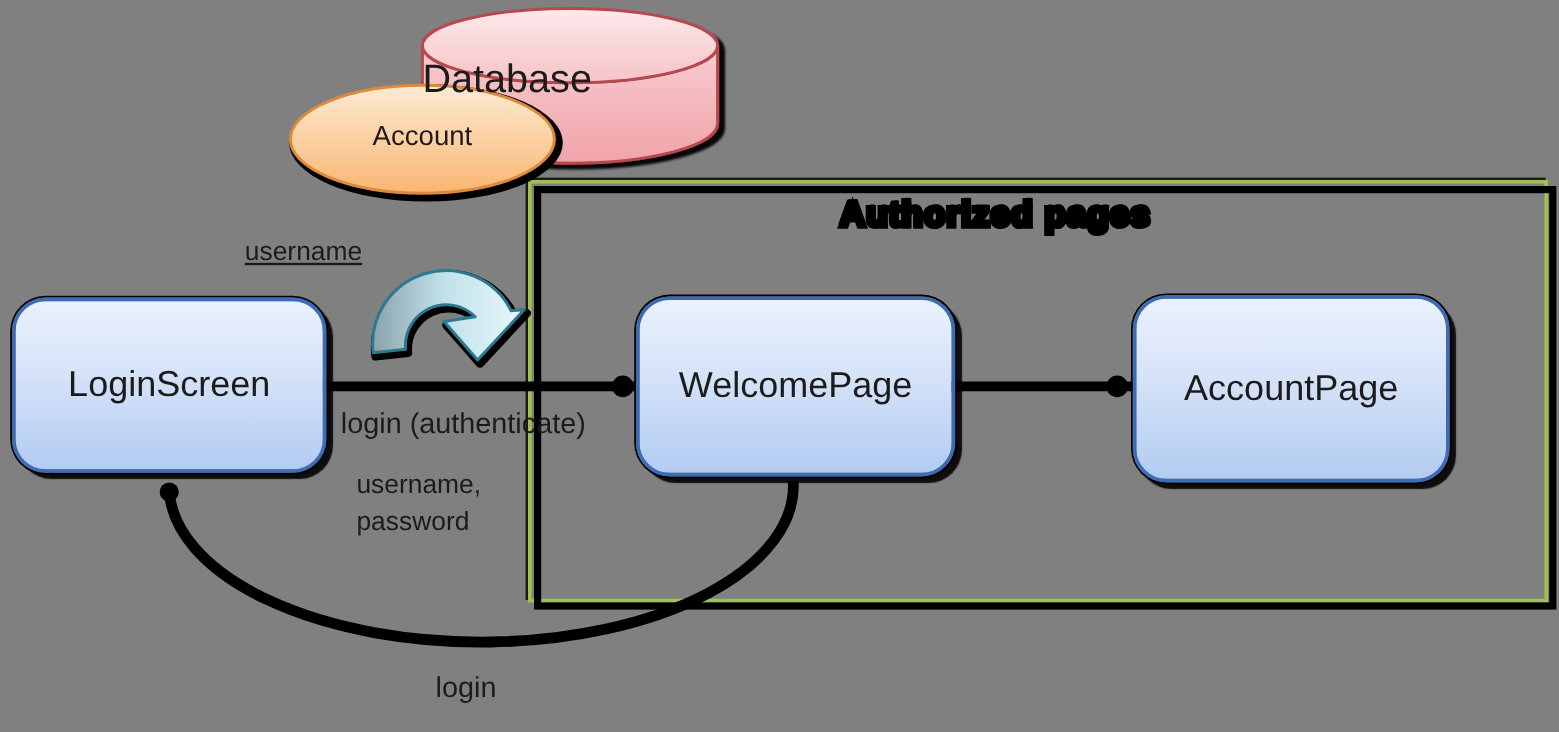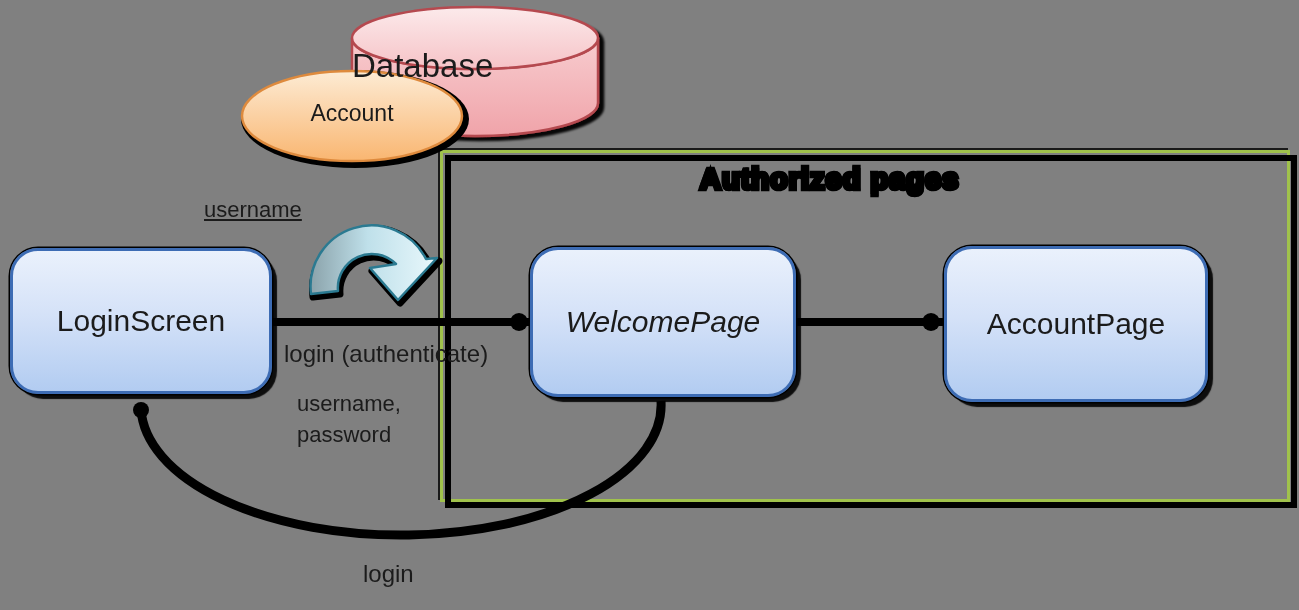--- a/index.html
+++ b/index.html
@@ -32,21 +32,21 @@
   
   .node {
     position:absolute; z-index:4;
     border:3px solid #3D6CB4; border-radius:28px;
     background:linear-gradient(180deg,#EAF1FC 0%,#D5E2F8 45%,#B2CCF1 100%);
     box-shadow:0 0 0 1.5px #000, 5px 5px 1px rgba(0,0,0,.9);
     display:flex; align-items:center; justify-content:center;
     text-align:center; font-size:30px; line-height:1.22;
   }
   .node-login   { left:10px;  top:248px; width:256px; height:140px; }
-  .node-welcome { left:530px; top:247px; width:260px; height:144px;font-style:italic; }
+  .node-welcome { left:530px; top:247px; width:260px; height:144px; }
   .node-account { left:944px; top:246px; width:258px; height:150px; }
 
   
   .lbl { position:absolute; z-index:5; white-space:nowrap; }
   .lbl-database   { left:352px; top:47px;  width:246px; font-size:33px; text-align:left; }
   .lbl-account    { left:247px; top:100px; width:210px; font-size:23px; text-align:center; }
   .lbl-username   { left:204px; top:197px; font-size:22px;text-decoration:underline; }
   .lbl-loginauth  { left:284px; top:340px; font-size:24px; }
   .lbl-creds      { left:297px; top:389px; font-size:22px; line-height:1.4; white-space:normal; width:160px; }
   .lbl-logout     { left:363px; top:560px; font-size:24px; }

